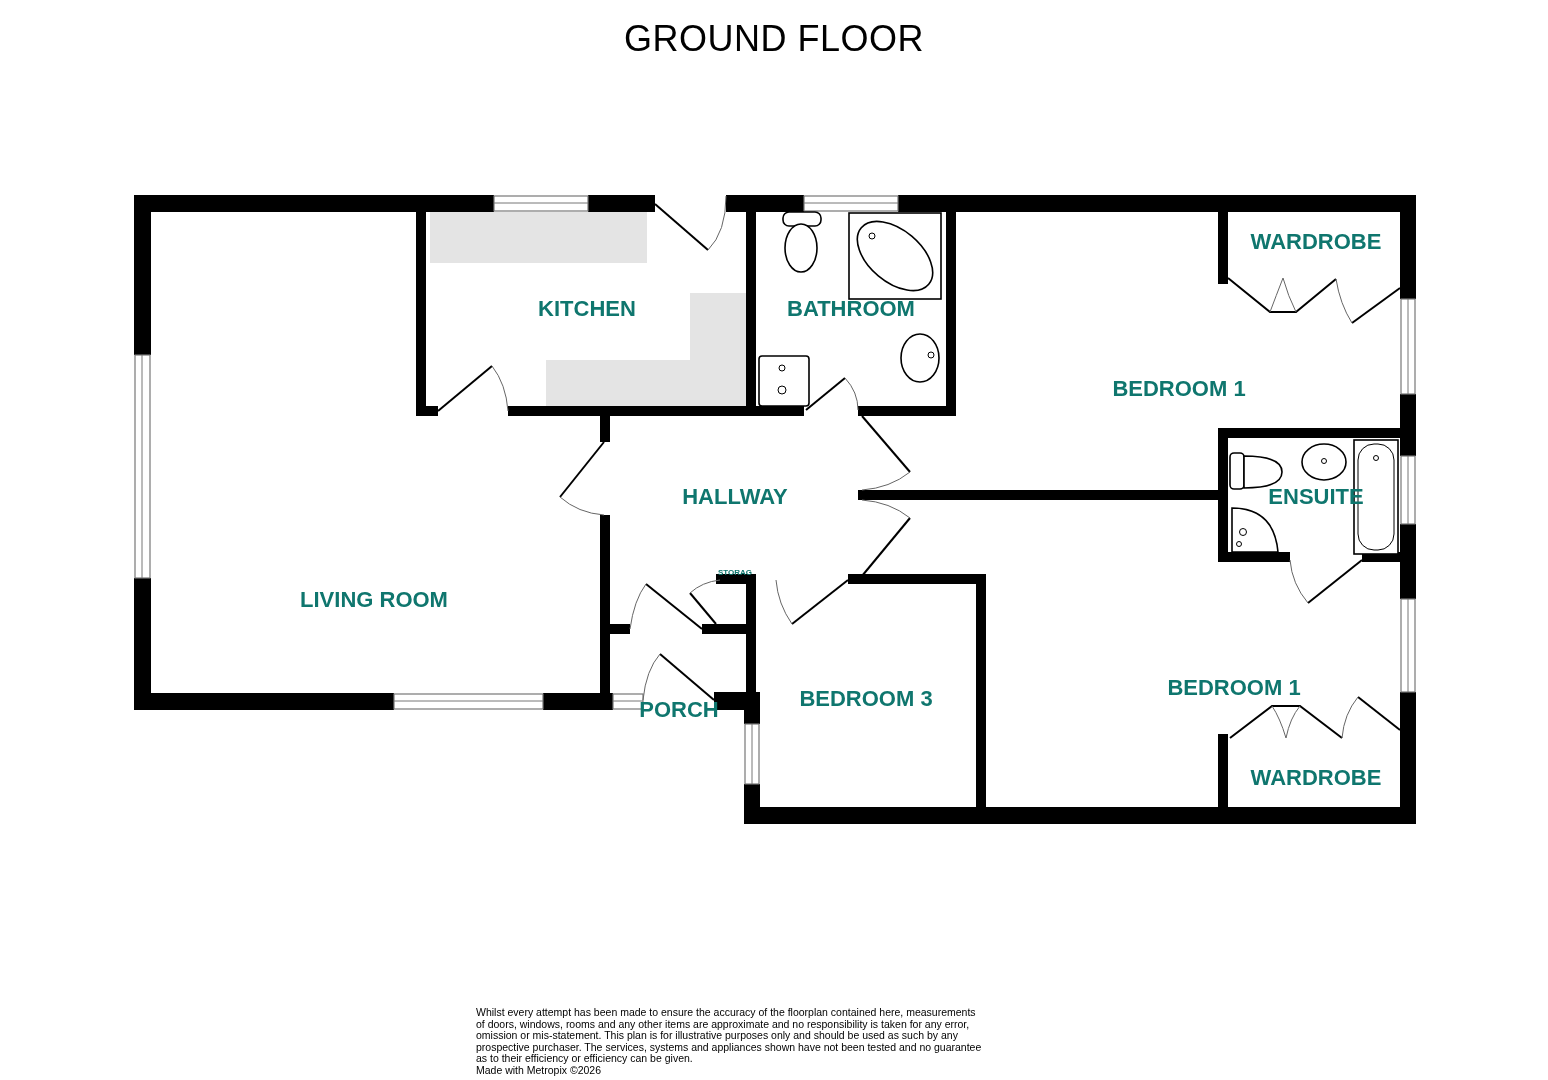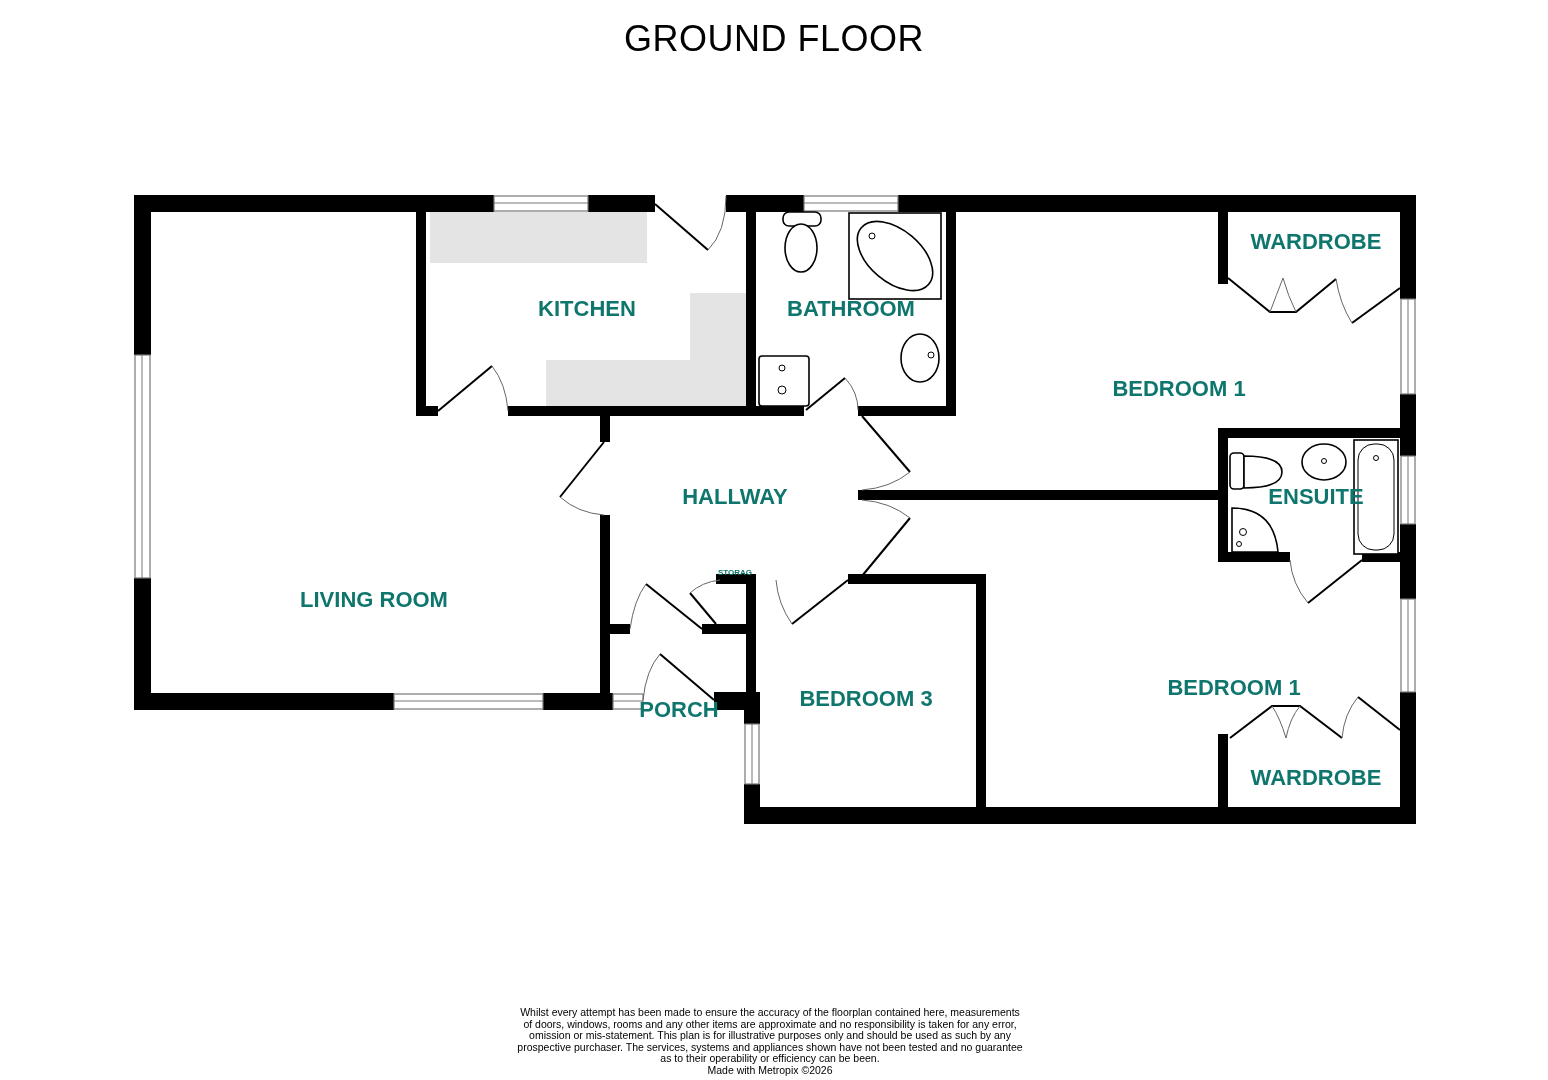--- a/index.html
+++ b/index.html
@@ -1,21 +1,21 @@
 <!DOCTYPE html>
 <html><head>
 <meta charset="utf-8">
 <style>
   html, body { margin:0; padding:0; background:#ffffff; }
   body { width:1548px; height:1080px; position:relative; overflow:hidden; font-family:"Liberation Sans", sans-serif; }
   .title { position:absolute; top:18px; left:0; width:1548px; text-align:center; font-size:36px; color:#000; letter-spacing:0.5px; }
   svg.plan { position:absolute; left:0; top:0; }
   .room-label { position:absolute; font-weight:bold; font-size:22px; color:#0f766e; white-space:nowrap; transform:translate(-50%,-50%); }
   .room-label.small { font-size:8px; }
-  .disclaimer { position:absolute; top:1007px; left:496px; width:548px; text-align:center; font-size:10.5px; line-height:11.5px; color:#000; }
+  .disclaimer { position:absolute; top:1007px; left:476px; width:548px; text-align:left; font-size:10.5px; line-height:11.5px; color:#000; }
   .disclaimer div { white-space:nowrap; }
   .wall { fill:#000; }
   .counter { fill:#e4e4e4; }
   .win { fill:#fff; stroke:#777; stroke-width:1.2; }
   .door { stroke:#000; stroke-width:2; fill:none; }
   .arc { stroke:#666; stroke-width:1; fill:none; }
   .fixture { stroke:#000; stroke-width:1.6; fill:#fff; }
   .fixture-thin { stroke:#000; stroke-width:1; fill:none; }
 </style>
 </head>
@@ -196,15 +196,15 @@
 <div class="room-label" style="left:679px;top:666px;margin-top:44px;">PORCH</div>
 <div class="room-label" style="left:866px;top:699px;">BEDROOM 3</div>
 <div class="room-label" style="left:1194px;top:688px;margin-left:40px;">BEDROOM 1</div>
 <div class="room-label" style="left:1316px;top:778px;">WARDROBE</div>
 
 <div class="disclaimer">
   <div>Whilst every attempt has been made to ensure the accuracy of the floorplan contained here, measurements</div>
   <div>of doors, windows, rooms and any other items are approximate and no responsibility is taken for any error,</div>
   <div>omission or mis-statement. This plan is for illustrative purposes only and should be used as such by any</div>
   <div>prospective purchaser. The services, systems and appliances shown have not been tested and no guarantee</div>
-  <div>as to their operability or efficiency can be been.</div>
+  <div>as to their efficiency or efficiency can be given.</div>
   <div>Made with Metropix ©2026</div>
 </div>
 
 </body></html>

